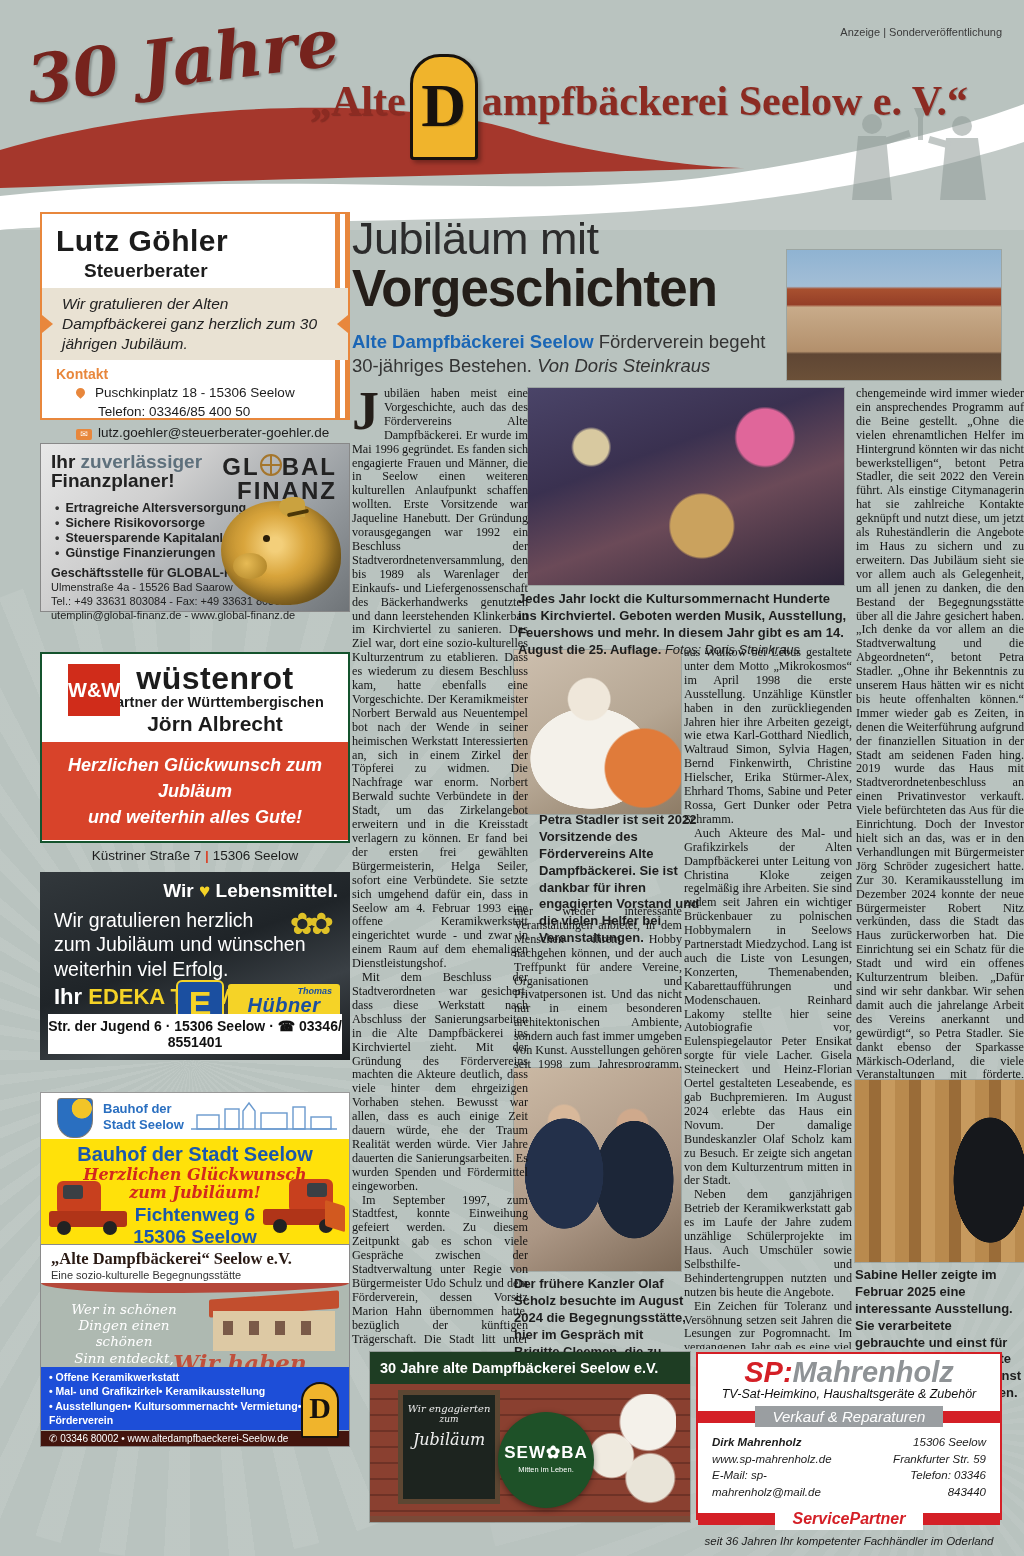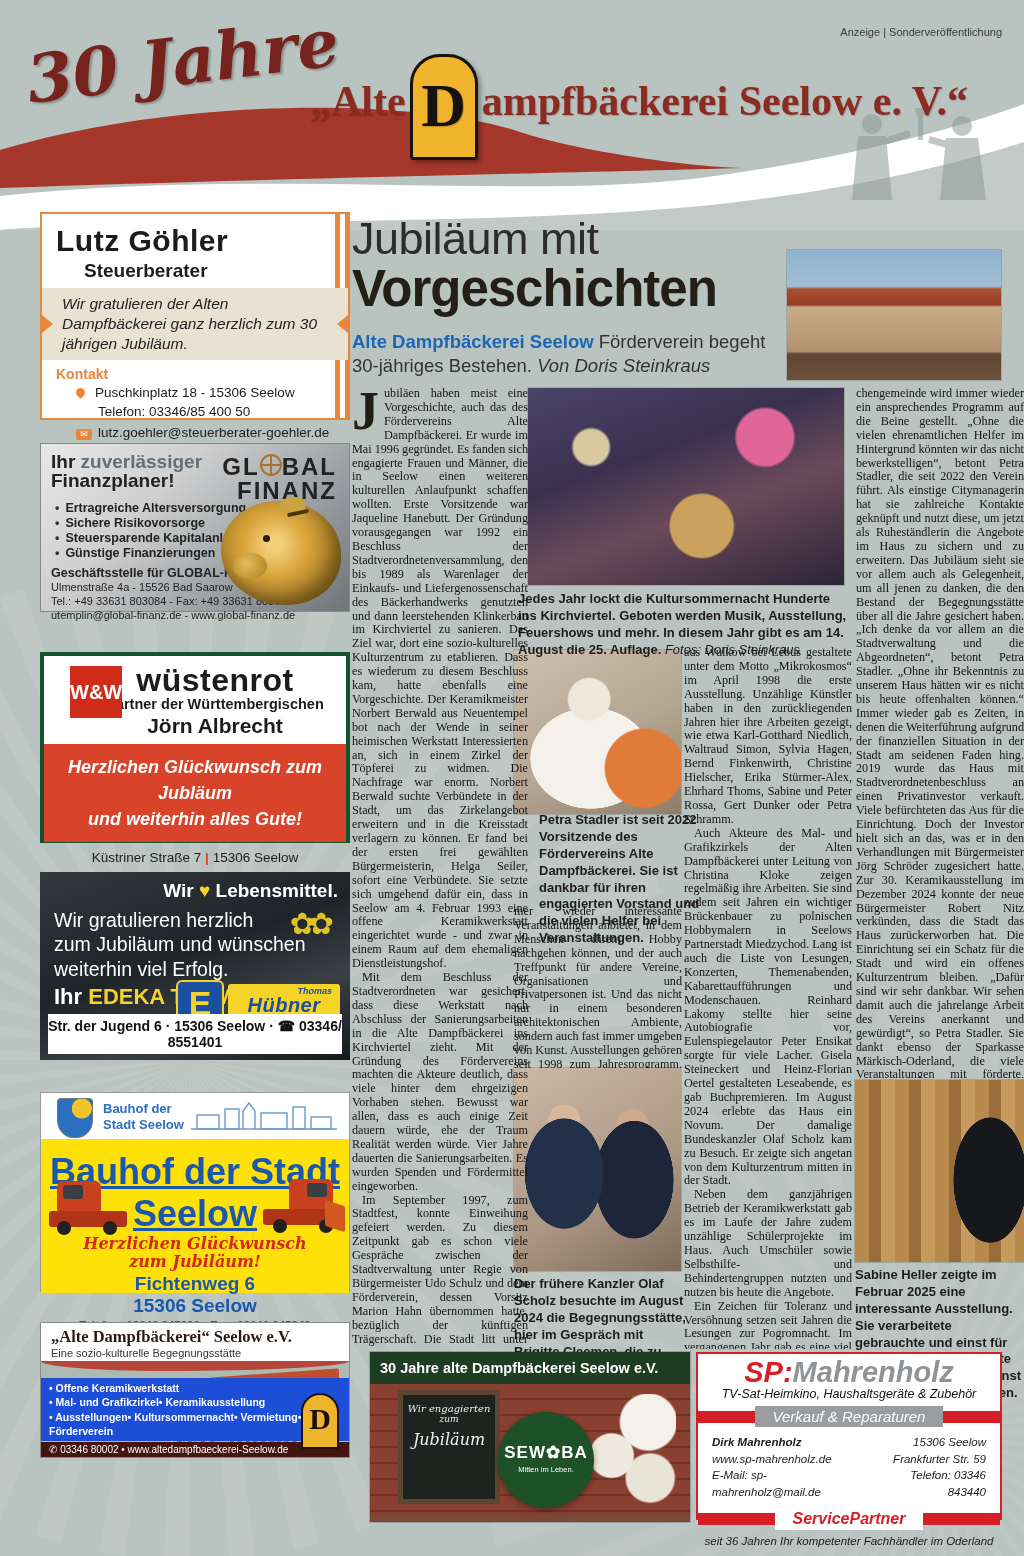--- a/index.html
+++ b/index.html
@@ -63,21 +63,21 @@
   .gf-line{font-size:11px;line-height:1.3;}
   .gf-pig{position:absolute;right:8px;bottom:6px;width:120px;height:104px;
           background:radial-gradient(circle at 45% 42%,#f3cf7a 0 8%,#d9a53c 35%,#8a6518 95%);
           border-radius:48% 52% 46% 54%;box-shadow:inset -8px -10px 18px rgba(0,0,0,.35);}
   .gf-pig .snout{position:absolute;left:12px;bottom:26px;width:34px;height:26px;border-radius:50%;
           background:radial-gradient(circle at 40% 40%,#e7bb55,#a87d22);}
   .gf-pig .eye{position:absolute;left:42px;top:34px;width:7px;height:7px;background:#2a1d07;border-radius:50%;}
   .gf-pig .ear{position:absolute;left:58px;top:-4px;width:26px;height:20px;background:#caa23f;border-radius:60% 40% 0 60%;}
   .gf-pig .slot{position:absolute;left:66px;top:10px;width:22px;height:4px;background:#4a3608;border-radius:2px;transform:rotate(-12deg);}
   
-  .ad-wr{top:652px;height:191px;background:#fff;border:4px solid #14532d;}
+  .ad-wr{top:652px;height:191px;background:#fff;border:2px solid #14532d;}
   .wr-top{padding:8px 12px 6px 12px;text-align:center;position:relative;}
   .wr-sq{position:absolute;left:26px;top:10px;width:52px;height:52px;background:#d02c1a;color:#fff;
          font-weight:bold;font-size:20px;line-height:52px;text-align:center;}
   .wr-name{font-size:32px;font-weight:bold;letter-spacing:.5px;margin-left:40px;line-height:1.0;}
   .wr-sub{font-size:14.5px;font-weight:bold;margin-left:40px;}
   .wr-albrecht{font-size:21px;font-weight:bold;margin:2px 0 0 40px;}
   .wr-band{background:#d8432a;color:#fff;font-style:italic;font-weight:bold;font-size:18px;
            text-align:center;padding:10px 0;line-height:1.45;}
   .wr-foot{text-align:center;font-size:13.5px;line-height:1.5;padding-top:6px;}
   .wr-pipe{color:#d8432a;font-weight:bold;}
@@ -104,38 +104,38 @@
            font-size:14px;font-weight:bold;text-align:center;padding:4px 0;}
   
   .ad-bh{top:1092px;height:200px;background:#fff;border:1px solid #999;}
   .bh-top{height:46px;position:relative;background:#fff;}
   .bh-shield{position:absolute;left:16px;top:5px;width:34px;height:38px;border:1px solid #777;
              border-radius:4px 4px 45% 45%;
              background:radial-gradient(circle at 70% 25%,#f2c428 0 26%,#2a6fc0 28%);}
   .bh-topname{position:absolute;left:62px;top:8px;color:#2a6fc0;font-weight:bold;font-size:13px;line-height:1.2;}
   .bh-sky{position:absolute;right:10px;top:6px;width:150px;height:34px;opacity:.9;}
   .bh-body{height:154px;background:#ffe10a;text-align:center;position:relative;}
-  .bh-big{color:#1a57ad;font-weight:bold;font-size:36px;padding-top:12px;text-decoration:underline;}
+  .bh-big{color:#1a57ad;font-weight:bold;font-size:20px;padding-top:4px;}
   .bh-script{color:#d3281e;font-family:"DejaVu Serif",serif;font-style:italic;font-weight:bold;
              font-size:16px;line-height:1.15;}
   .bh-addr{color:#1a57ad;font-weight:bold;font-size:19px;line-height:1.15;margin-top:1px;}
   .bh-tel{color:#1a57ad;font-weight:bold;font-size:11.5px;margin-top:3px;}
   .bh-web{color:#1a57ad;font-weight:bold;font-size:11.5px;}
   .bh-veh{position:absolute;width:78px;height:54px;}
   .bh-veh .cab{position:absolute;left:8px;top:0;width:44px;height:34px;background:#c8401e;border-radius:6px;}
   .bh-veh .win{position:absolute;left:14px;top:4px;width:20px;height:14px;background:#3a3f44;border-radius:3px;}
   .bh-veh .base{position:absolute;left:0;bottom:8px;width:78px;height:16px;background:#b03418;border-radius:3px;}
   .bh-veh .w1,.bh-veh .w2{position:absolute;bottom:0;width:14px;height:14px;background:#222;border-radius:50%;}
   .bh-veh .w1{left:8px;} .bh-veh .w2{right:10px;}
   .bh-veh.left{left:8px;top:42px;}
   .bh-veh.right{right:8px;top:40px;transform:scaleX(-1);}
   .bh-plow{position:absolute;left:-4px;bottom:4px;width:20px;height:26px;background:#d2591f;
            transform:skewY(-18deg);border-radius:2px;}
   
-  .ad-db{top:1322px;height:136px;background:#aeb9b1;border:1px solid #8a8a8a;overflow:hidden;}
+  .ad-db{top:1244px;height:203px;background:#aeb9b1;border:1px solid #8a8a8a;overflow:hidden;}
   .db-head{background:#fff;padding:4px 10px 2px 10px;}
   .db-title{font-family:"Liberation Serif",serif;font-weight:bold;font-size:16.5px;color:#2a1a14;}
   .db-sub{font-size:11px;color:#333;}
   .db-wave{height:10px;background:#b5483a;border-radius:0 0 60% 40%/0 0 100% 100%;}
   .db-mid{position:relative;height:96px;}
   .db-quote{position:absolute;left:8px;top:8px;width:150px;color:#fff;
             font-family:"DejaVu Serif",serif;font-style:italic;font-size:13.5px;line-height:1.2;text-align:center;}
   .db-wilde{font-size:10.5px;color:#2e2e2e;font-style:italic;margin-top:2px;}
   .db-house{position:absolute;right:10px;top:2px;width:130px;height:60px;}
   .db-house .roof{position:absolute;left:0;top:0;width:130px;height:18px;background:#c24e2e;

